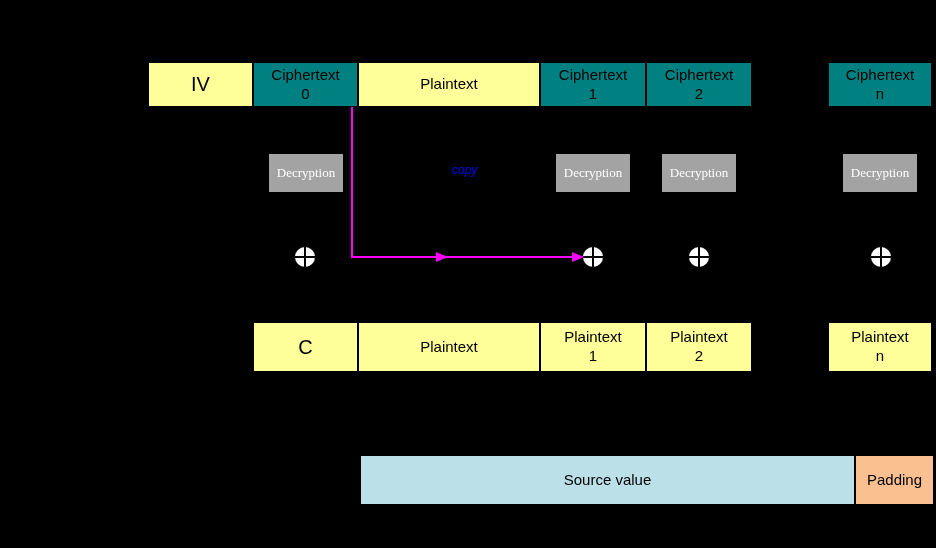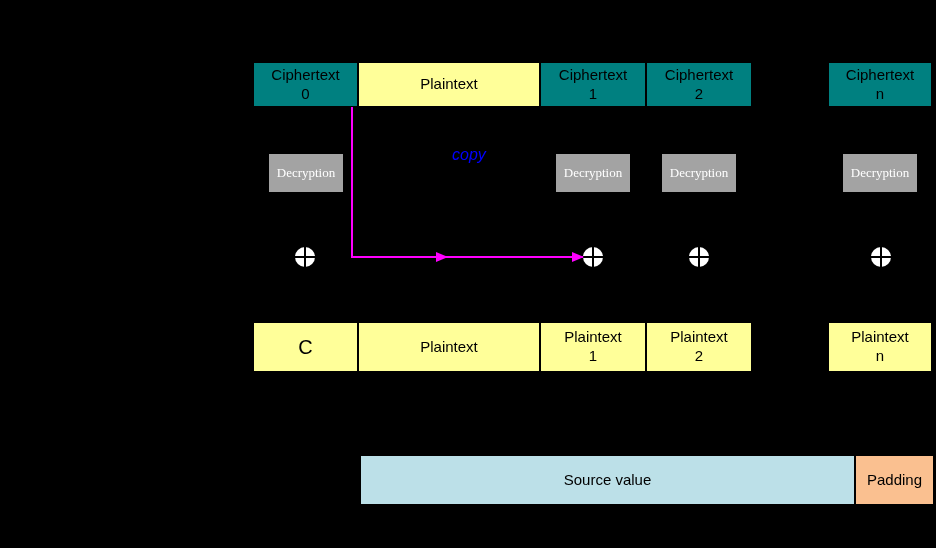--- a/index.html
+++ b/index.html
@@ -17,35 +17,36 @@
   .lightblue{background:var(--lightblue,#BCE0E8);}
   .orange{background:var(--orange,#FAC090);}
   .big{font-size:20px;}
   .dec{
     position:absolute;top:154px;width:74px;height:38px;
     background:var(--gray,#A3A3A3);color:#fff;
     display:flex;align-items:center;justify-content:center;
     font-family:"Liberation Serif",serif;font-size:13px;
   }
   .copy{
-    position:absolute;left:452px;top:146px;
-    color:var(--copy-text,#0000FF);font-style:italic;font-size:16px;
+    position:absolute;left:452px;top:163px;
+    color:var(--copy-text,#0000FF);font-style:italic;font-size:12px;
   }
   .xor{position:absolute;width:20px;height:20px;background:#fff;border-radius:50%;}
   .xor::before{content:"";position:absolute;left:0;right:0;top:9px;height:2px;background:#000;}
   .xor::after{content:"";position:absolute;top:0;bottom:0;left:9px;width:2px;background:#000;}
   svg.overlay{position:absolute;left:0;top:0;pointer-events:none;}
   .overlay polyline{fill:none;stroke:var(--arrow,#FF00FF);stroke-width:2;}
   .overlay marker path{fill:var(--arrow,#FF00FF);}
 </style>
 </head>
 <body>
 
 <div class="canvas">
 
+  <div class="block yellow big" style="left:148px;top:62px;width:105px;height:45px">IV</div>
   <div class="block teal" style="left:253px;top:62px;width:105px;height:45px">Ciphertext
 0</div>
   <div class="block yellow" style="left:358px;top:62px;width:182px;height:45px">Plaintext</div>
   <div class="block teal" style="left:540px;top:62px;width:106px;height:45px">Ciphertext
 1</div>
   <div class="block teal" style="left:646px;top:62px;width:106px;height:45px">Ciphertext
 2</div>
   <div class="block teal" style="left:828px;top:62px;width:104px;height:45px">Ciphertext
 n</div>
 

